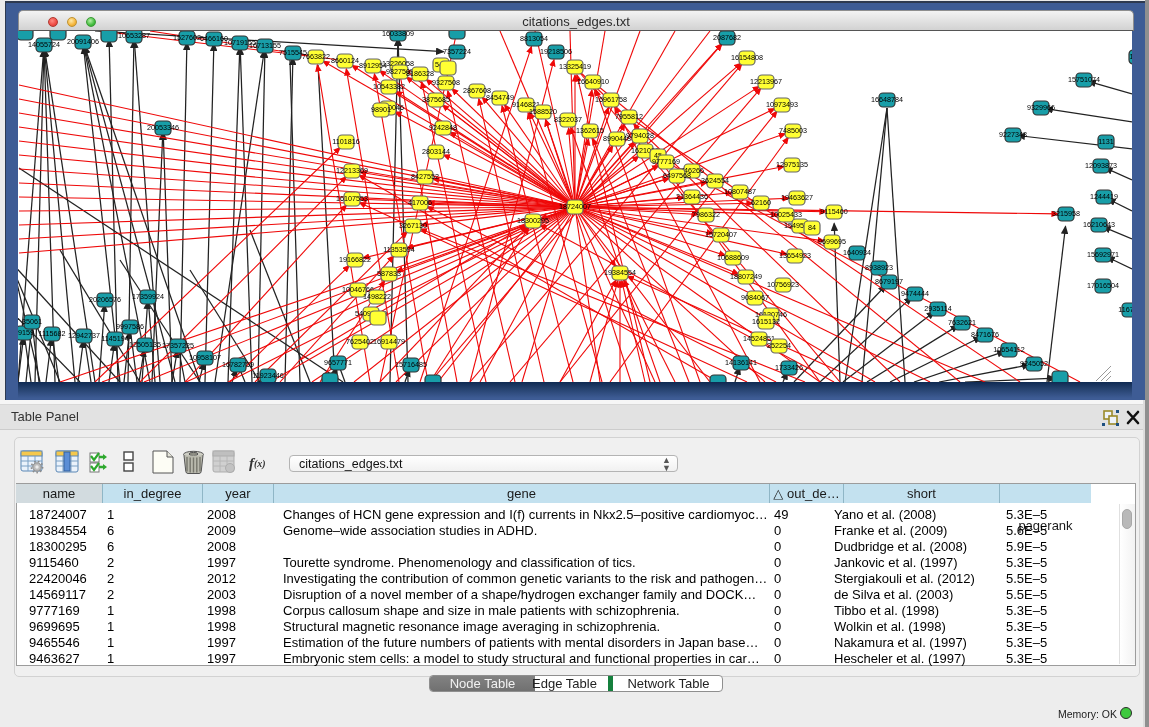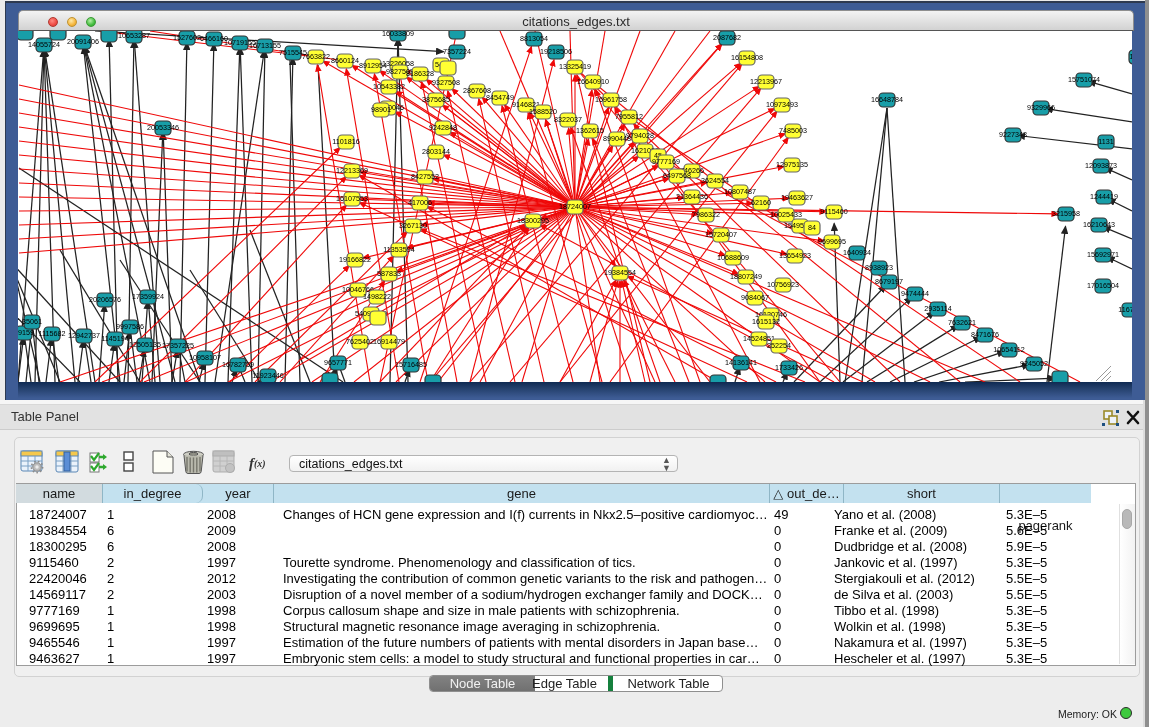--- a/index.html
+++ b/index.html
@@ -649,40 +649,41 @@
     <text x="229" y="18" font-family="Liberation Serif, serif" font-style="italic" font-weight="bold" font-size="15" fill="#333">f</text>
     <text x="234" y="17" font-family="Liberation Serif, serif" font-style="italic" font-weight="bold" font-size="10" fill="#333">(x)</text>
   </svg>
   <div id="combo">
       <span class="ct">citations_edges.txt</span>
       <span class="ar">▲<br>▼</span>
     </div>
   <div id="tbl"></div>
   <div id="thead">
     <span class="hc" style="left:0;width:87px;background:#d2dbdf;">name</span>
-    <span class="hc" style="left:87px;width:100px;border-radius:7px;">in_degree</span>
+    <span class="hc" style="left:87px;width:100px;">in_degree</span>
     <span class="hc" style="left:187px;width:71px;">year</span>
     <span class="hc" style="left:258px;width:496px;">gene</span>
     <span class="hc" style="left:754px;width:74px;">△ out_de…</span>
     <span class="hc" style="left:828px;width:156px;">short</span>
     <span class="hc" style="left:984px;width:91px;border-right:none;margin-top:32px;">pagerank</span>
   </div>
   <div class="trow" style="top:507px">
       <span class="c0">18724007</span>
       <span class="c1">1</span>
       <span class="c2">2008</span>
       <span class="c3">Changes of HCN gene expression and I(f) currents in Nkx2.5–positive cardiomyoc…</span>
       <span class="c4">49</span>
       <span class="c5">Yano et al. (2008)</span>
       <span class="c6">5.3E–5</span>
     </div>
 <div class="trow" style="top:523px">
       <span class="c0">19384554</span>
       <span class="c1">6</span>
       <span class="c2">2009</span>
+      <span class="c3">Genome–wide association studies in ADHD.</span>
       <span class="c4">0</span>
       <span class="c5">Franke et al. (2009)</span>
       <span class="c6">5.6E–5</span>
     </div>
 <div class="trow" style="top:539px">
       <span class="c0">18300295</span>
       <span class="c1">6</span>
       <span class="c2">2008</span>
       <span class="c4">0</span>
       <span class="c5">Dudbridge et al. (2008)</span>
@@ -703,21 +704,21 @@
       <span class="c2">2012</span>
       <span class="c3">Investigating the contribution of common genetic variants to the risk and pathogen…</span>
       <span class="c4">0</span>
       <span class="c5">Stergiakouli et al. (2012)</span>
       <span class="c6">5.5E–5</span>
     </div>
 <div class="trow" style="top:587px">
       <span class="c0">14569117</span>
       <span class="c1">2</span>
       <span class="c2">2003</span>
-      <span class="c3">Disruption of a novel member of a sodium/hydrogen exchanger family and DOCK…</span>
+      <span class="c3">Disruption of a novel member of a shape/hydrogen exchanger family and DOCK…</span>
       <span class="c4">0</span>
       <span class="c5">de Silva et al. (2003)</span>
       <span class="c6">5.5E–5</span>
     </div>
 <div class="trow" style="top:603px">
       <span class="c0">9777169</span>
       <span class="c1">1</span>
       <span class="c2">1998</span>
       <span class="c3">Corpus callosum shape and size in male patients with schizophrenia.</span>
       <span class="c4">0</span>

